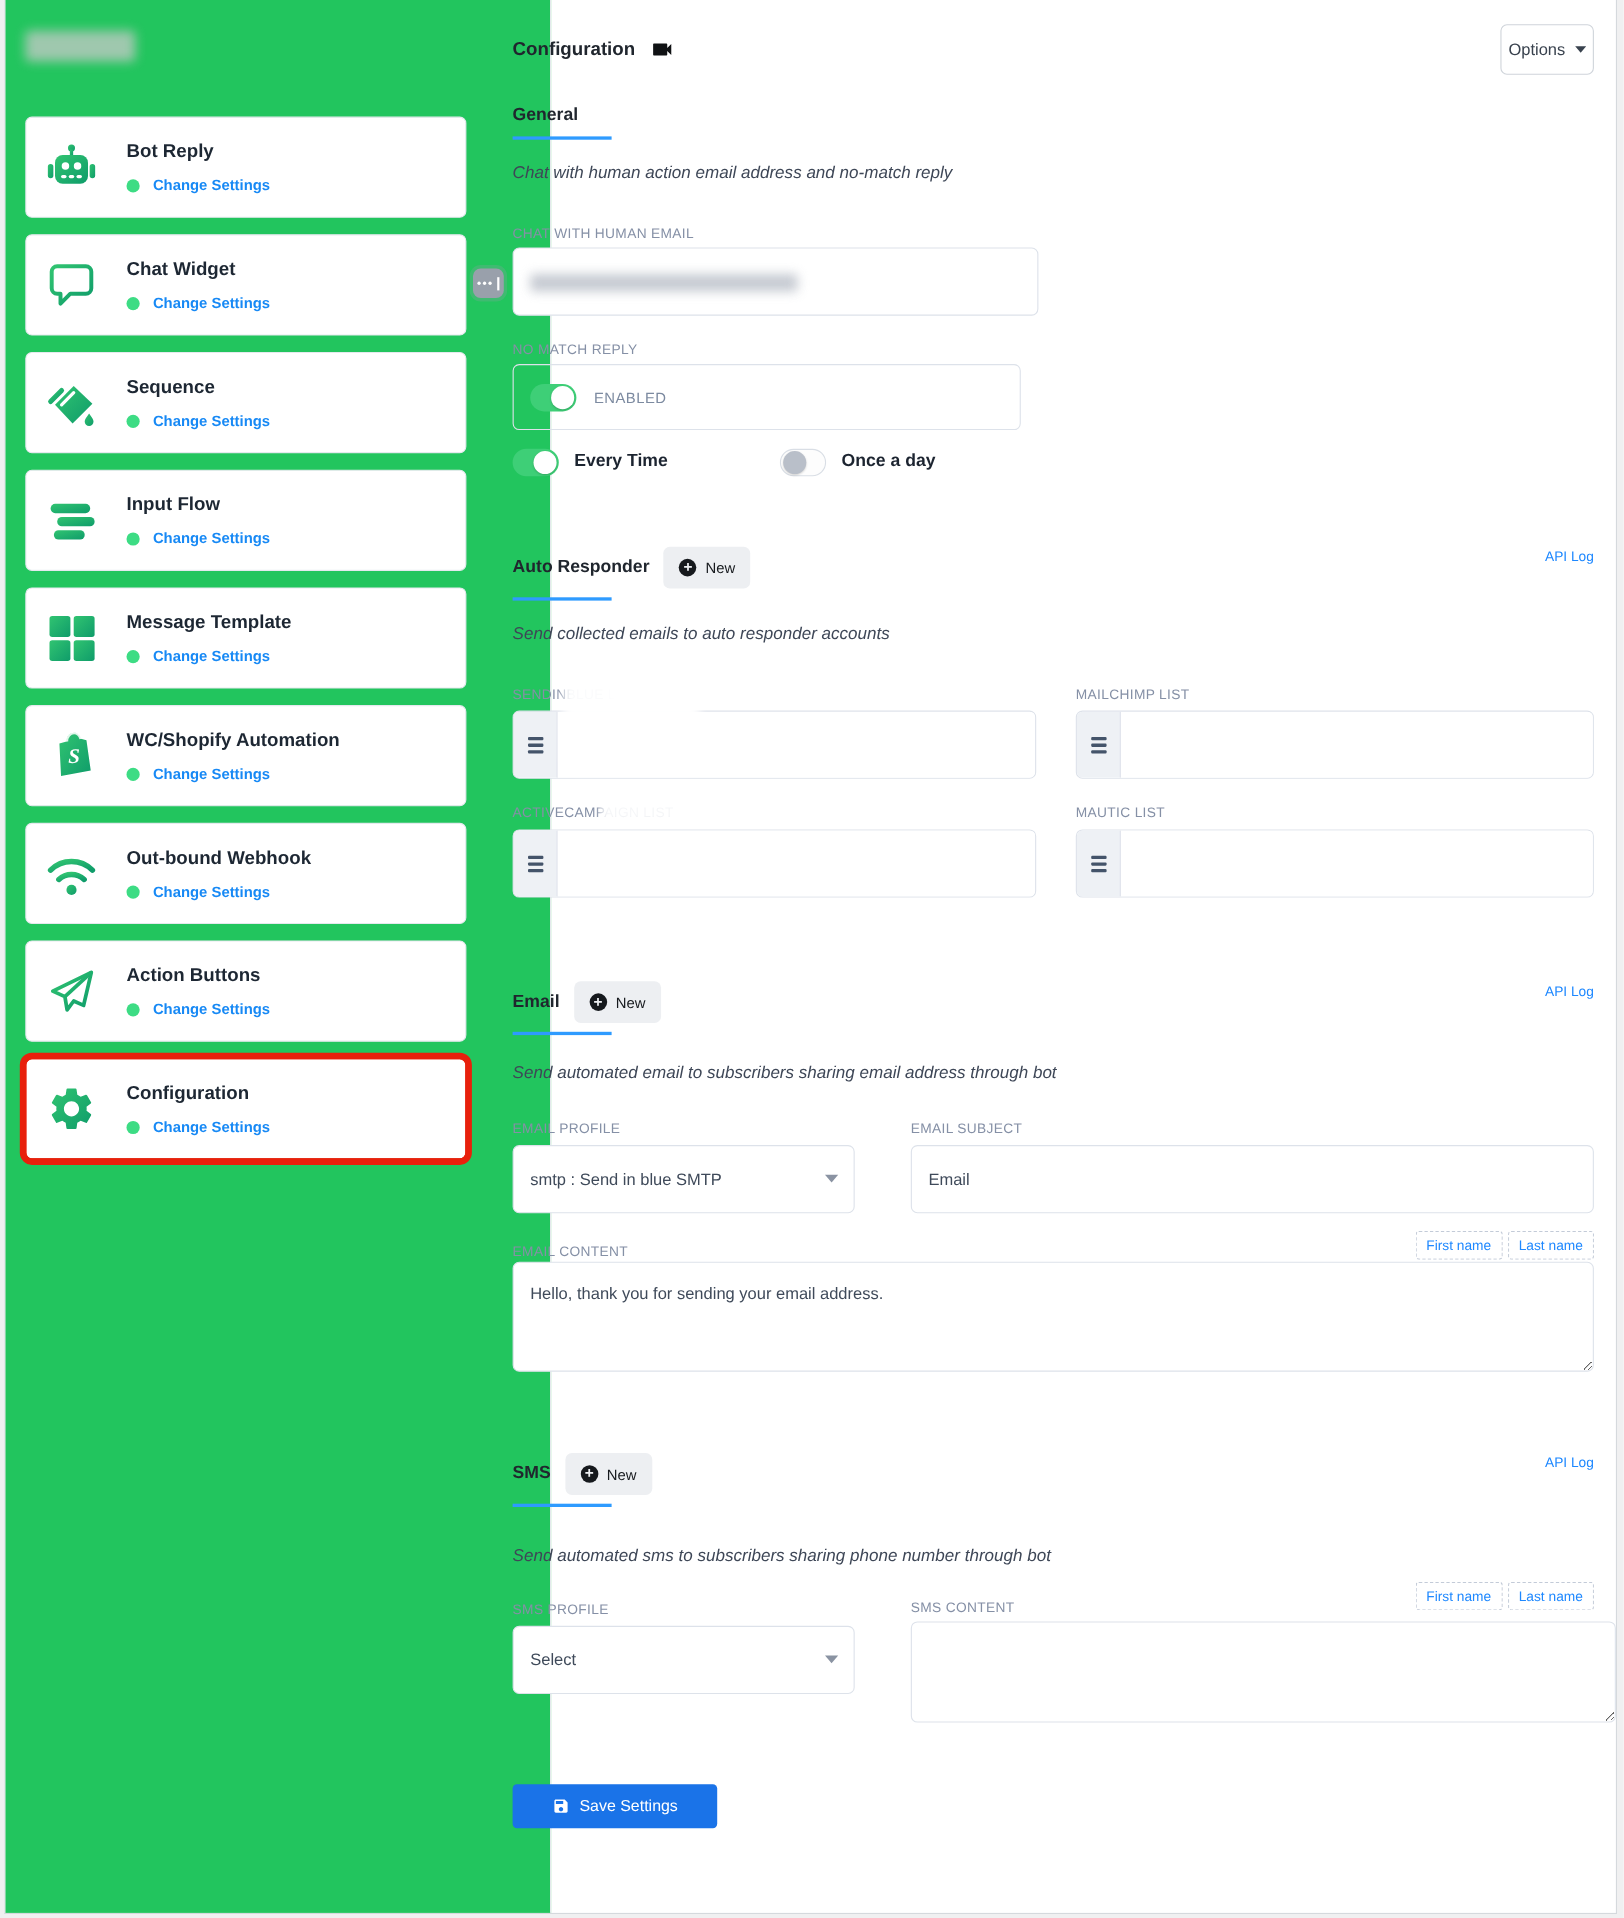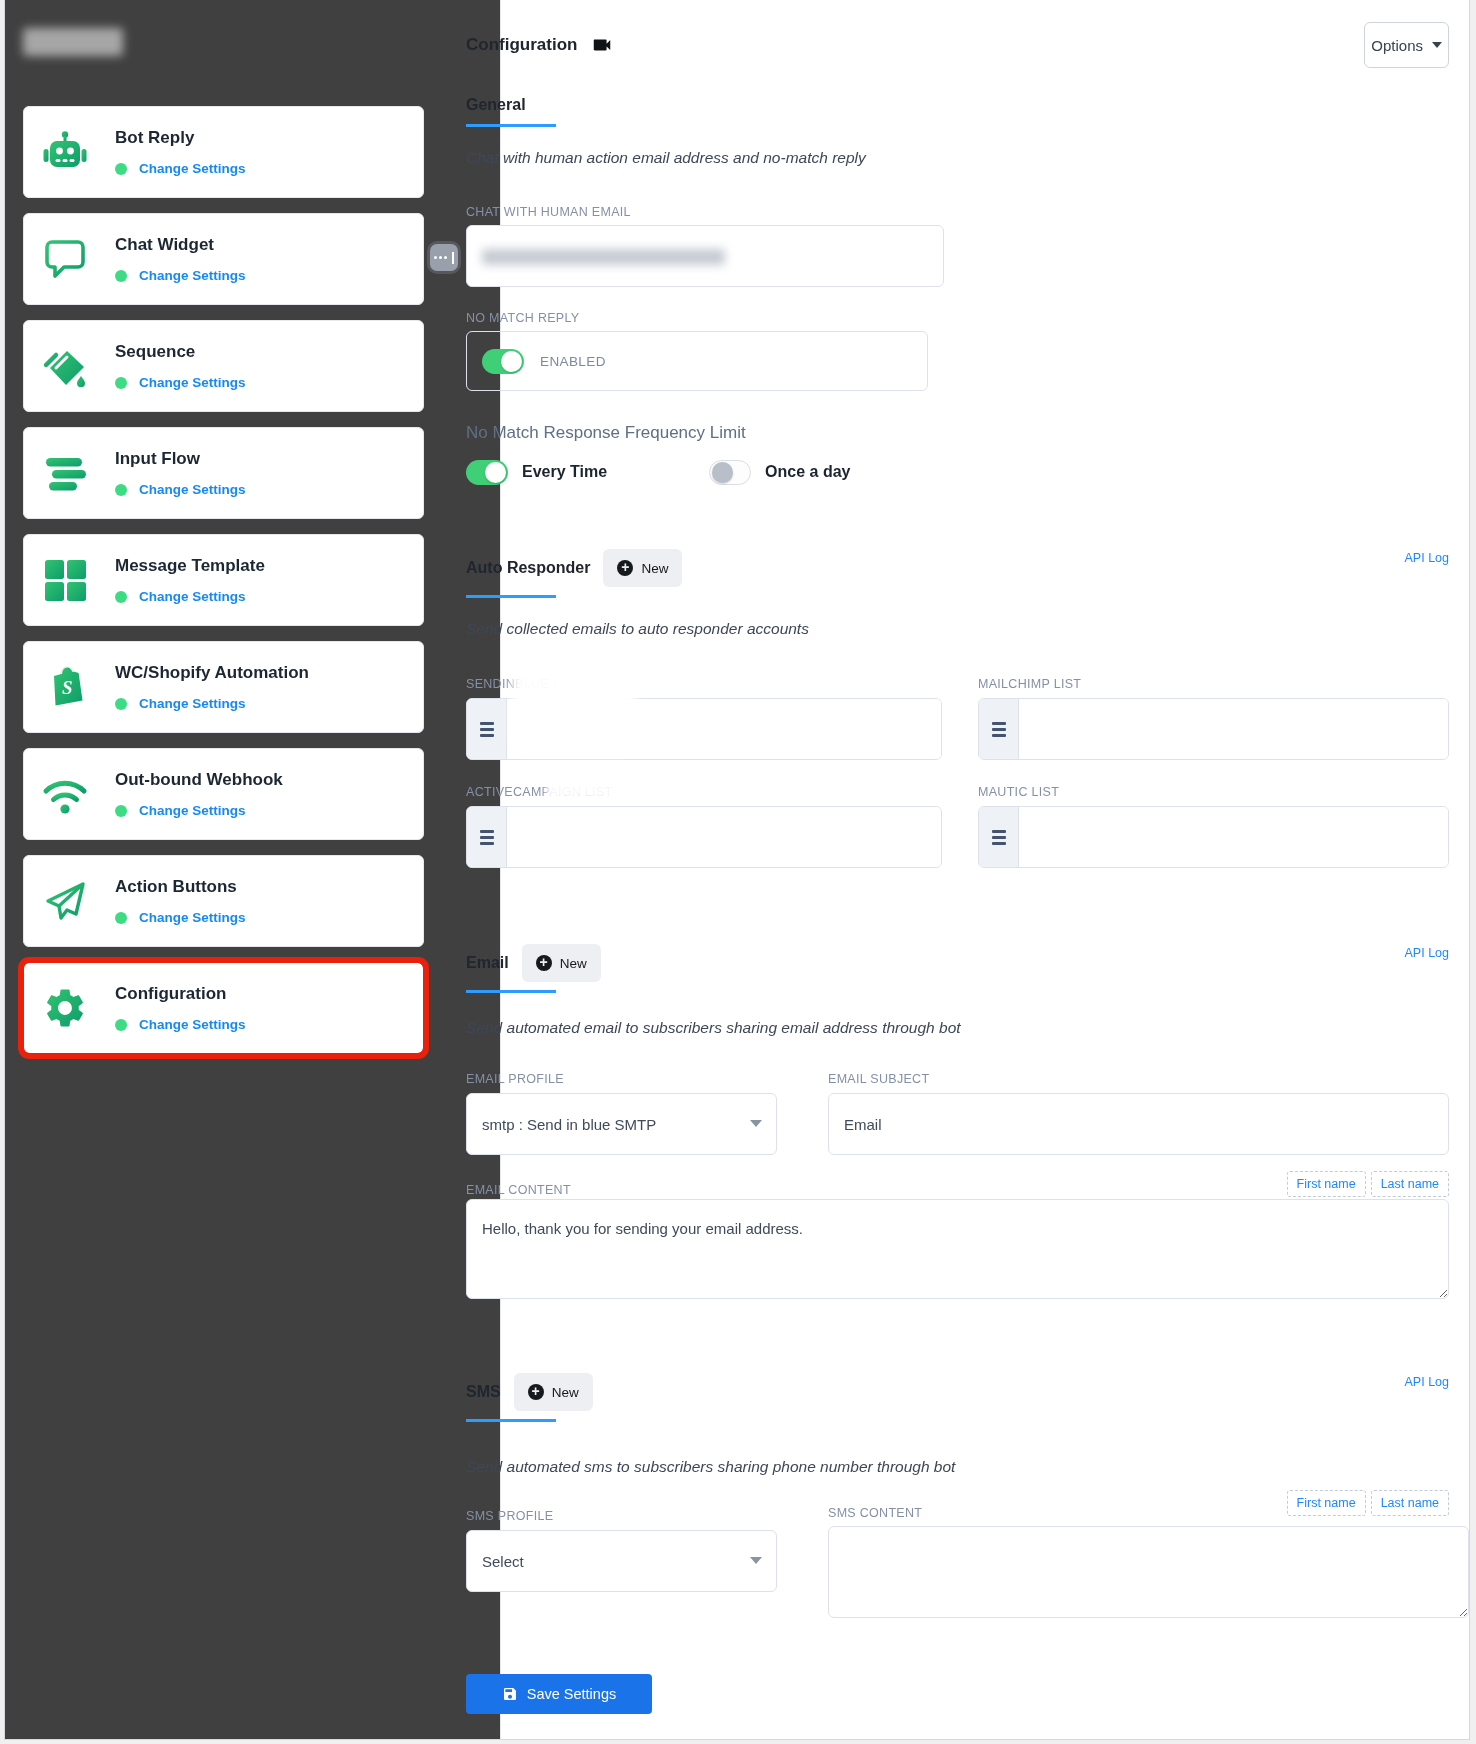--- a/index.html
+++ b/index.html
@@ -8,21 +8,21 @@
     background: #f0f0f1;
     color: #1d2733;
   }
   .page { position: relative; width: 1476px; height: 1744px; background: #f0f0f1; overflow: hidden; }
   .app {
     position: absolute; left: 4px; top: 0; width: 1466px; height: 1740px;
     background: #fff; border: 1px solid #d5d9dd; border-top: none;
   }
 
   
-  .sidebar { position: absolute; left: 0; top: 0; width: 496px; height: 100%; border-right: 1px solid #e4e8ec; background: #404040; }
+  .sidebar { position: absolute; left: 0; top: 0; width: 496px; height: 100%; border-right: 1px solid #e4e8ec; background: #22c55e; }
   .logo-redact { position: absolute; left: 18px; top: 28px; width: 100px; height: 28px; background: #c9c9c9; border-radius: 4px; filter: blur(5px); opacity: .75; }
   .cards { position: absolute; left: 18px; top: 106px; width: 401px; }
   .card {
     height: 92px; margin-bottom: 15px; border: 1px solid #e5e9ee; border-radius: 6px;
     display: flex; align-items: center; background: #fff; cursor: pointer;
   }
   .card.highlight { outline: 6px solid #e8200c; outline-offset: -1px; border-color: #e8200c; }
   .card .icn { width: 48px; height: 48px; margin-left: 17px; margin-right: 26px; flex: 0 0 auto; display:flex; align-items:center; justify-content:center; }
   .card-title { font-size: 17px; font-weight: 600; color: #1d2733; line-height: 20px; }
   .card-status { display: flex; align-items: center; margin-top: 13px; }
@@ -381,21 +381,20 @@
       </div>
 
       <div class="field-label" style="margin-top:24px;">NO MATCH REPLY</div>
       <div class="enabled-box" style="margin-top:6px;">
         <span class="switch">
               <span class="knob"></span>
             </span>
         <span class="enabled-text">ENABLED</span>
       </div>
 
-      <div class="freq-heading" style="margin-top:32px;">No Match Response Frequency Limit</div>
       <div class="toggle-row" style="margin-top:14px;">
         <div class="toggle-group" style="margin-right:102px;">
           <span class="switch">
                 <span class="knob"></span>
               </span>
           <span class="toggle-label">Every Time</span>
         </div>
         <div class="toggle-group">
           <span class="switch off">
                 <span class="knob"></span>

